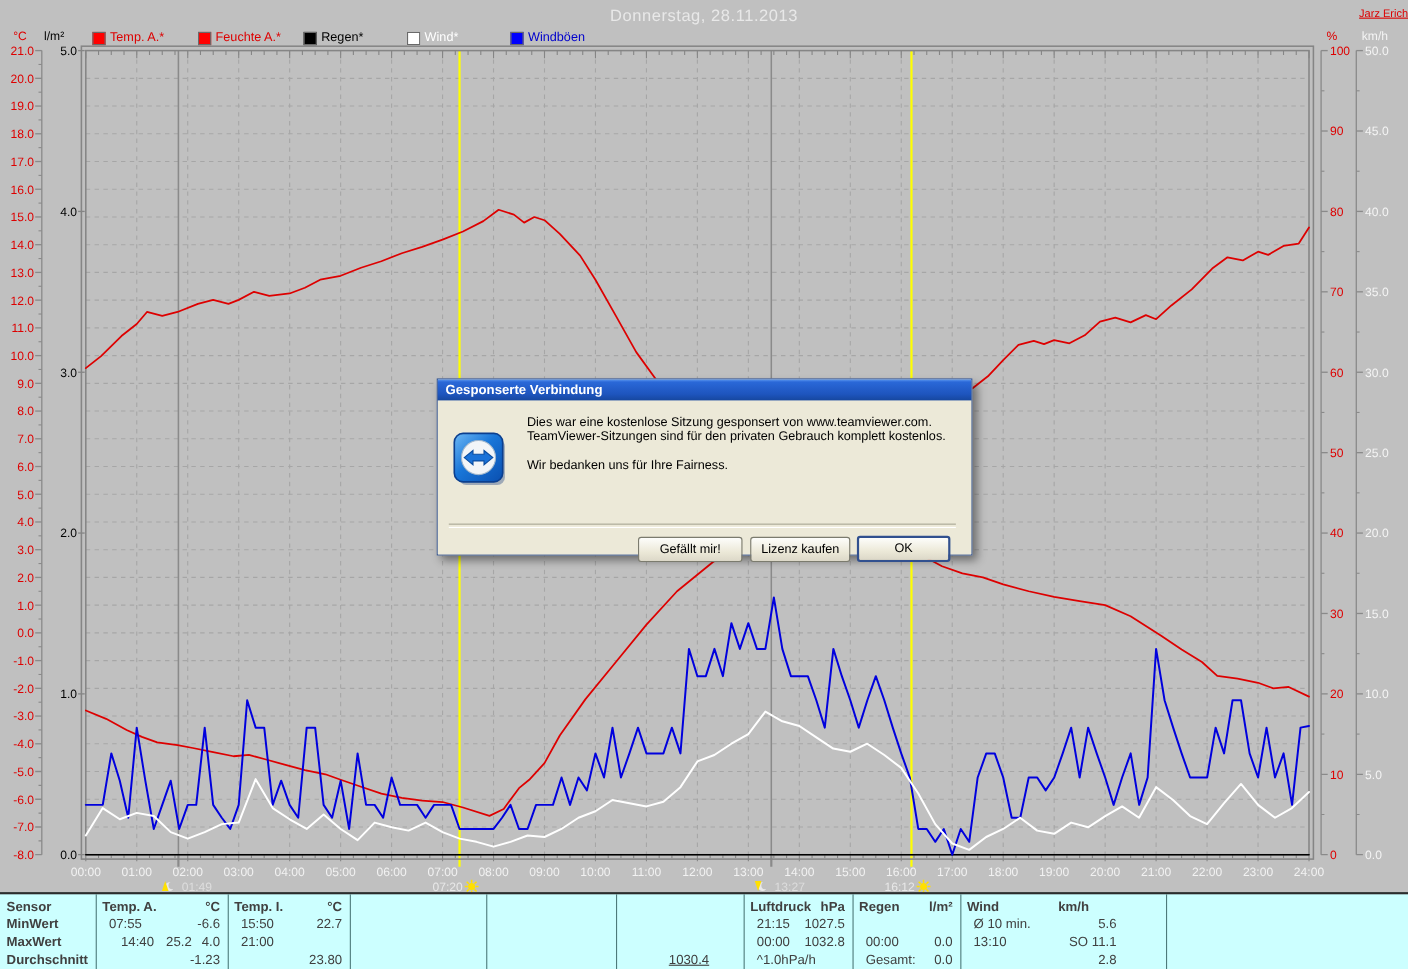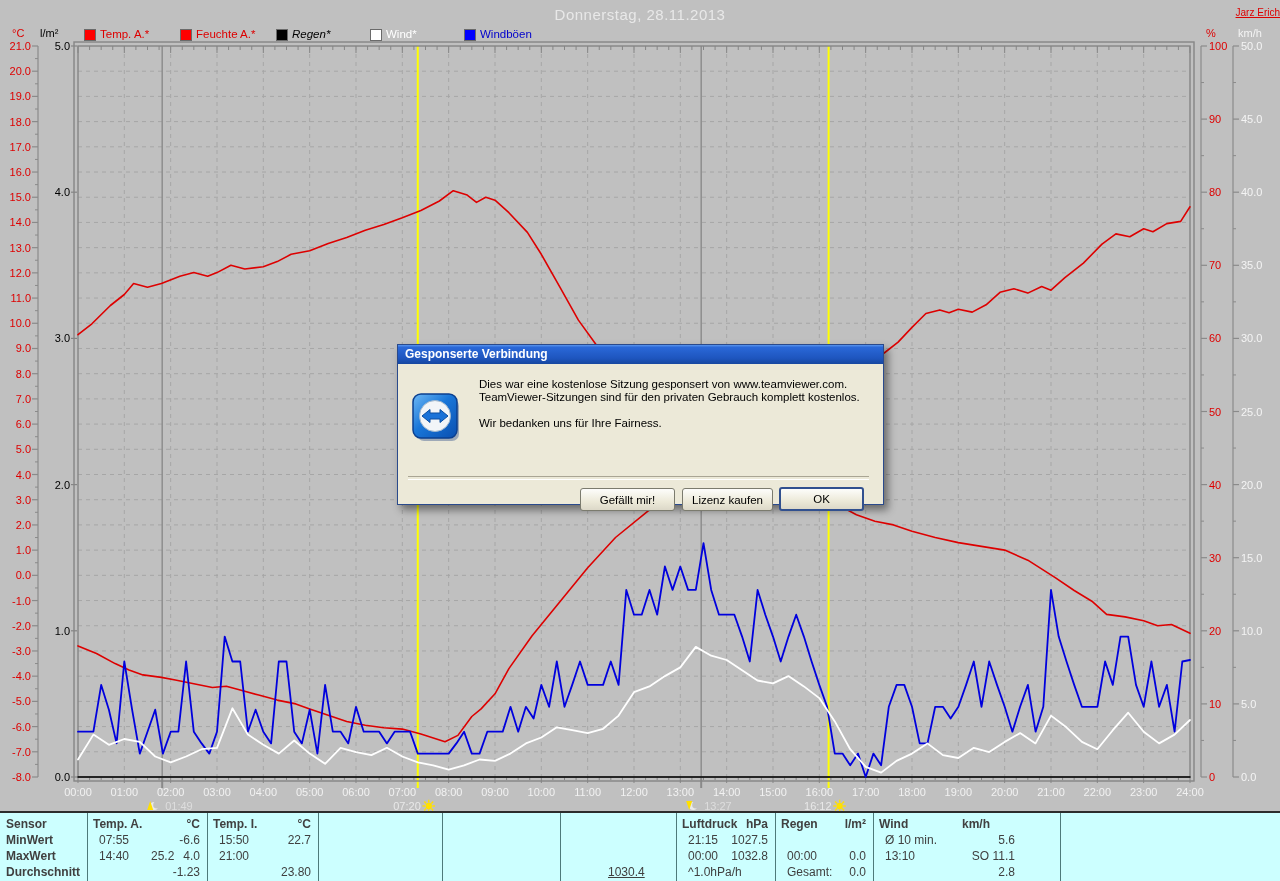--- a/index.html
+++ b/index.html
@@ -544,21 +544,21 @@
       <div class="lg-item" style="left: 84px;">
         <span class="lg-sw" style="background: rgb(255, 0, 0);"></span>
         <span class="lg-tx" style="color: rgb(221, 0, 0);">Temp. A.*</span>
       </div>
       <div class="lg-item" style="left: 180px;">
         <span class="lg-sw" style="background: rgb(255, 0, 0);"></span>
         <span class="lg-tx" style="color: rgb(221, 0, 0);">Feuchte A.*</span>
       </div>
       <div class="lg-item" style="left: 276px;">
         <span class="lg-sw" style="background: rgb(0, 0, 0);"></span>
-        <span class="lg-tx" style="color: rgb(0, 0, 0); font-style: italic;">Regen*</span>
+        <span class="lg-tx" style="color: rgb(0, 0, 0);">Regen*</span>
       </div>
       <div class="lg-item" style="left: 370px;">
         <span class="lg-sw" style="background: rgb(255, 255, 255);"></span>
         <span class="lg-tx" style="color: rgb(255, 255, 255);">Wind*</span>
       </div>
       <div class="lg-item" style="left: 464px;">
         <span class="lg-sw" style="background: rgb(0, 0, 255);"></span>
         <span class="lg-tx" style="color: rgb(0, 0, 204);">Windböen</span>
       </div>
     </div>
@@ -602,21 +602,21 @@
       <div class="st-sep" style="left: 873px;"></div>
       <div class="st-sep" style="left: 1060px;"></div>
       <div class="st-cell st-b" style="left: 6px; top: 4px;">Sensor</div>
       <div class="st-cell st-b" style="left: 6px; top: 20px;">MinWert</div>
       <div class="st-cell st-b" style="left: 6px; top: 36px;">MaxWert</div>
       <div class="st-cell st-b" style="left: 6px; top: 52px;">Durchschnitt</div>
       <div class="st-cell st-b" style="left: 93px; top: 4px;">Temp. A.</div>
       <div class="st-cell st-b" style="left: 40px; width: 160px; text-align: right; top: 4px;">°C</div>
       <div class="st-cell" style="left: 99px; top: 20px;">07:55</div>
       <div class="st-cell" style="left: 40px; width: 160px; text-align: right; top: 20px;">-6.6</div>
-      <div class="st-cell" style="left: 99px; top: 36px;">14:40</div>
+      <div class="st-cell" style="left: 110px; top: 36px;">14:40</div>
       <div class="st-cell" style="left: 40px; width: 160px; text-align: right; top: 36px;">4.0</div>
       <div class="st-cell" style="left: 40px; width: 160px; text-align: right; top: 52px;">-1.23</div>
       <div class="st-cell st-b" style="left: 213px; top: 4px;">Temp. I.</div>
       <div class="st-cell st-b" style="left: 151px; width: 160px; text-align: right; top: 4px;">°C</div>
       <div class="st-cell" style="left: 219px; top: 20px;">15:50</div>
       <div class="st-cell" style="left: 151px; width: 160px; text-align: right; top: 20px;">22.7</div>
       <div class="st-cell" style="left: 219px; top: 36px;">21:00</div>
       <div class="st-cell" style="left: 151px; width: 160px; top: 36px;">25.2</div>
       <div class="st-cell" style="left: 151px; width: 160px; text-align: right; top: 52px;">23.80</div>
       <div class="st-cell st-b" style="left: 682px; top: 4px;">Luftdruck</div>

